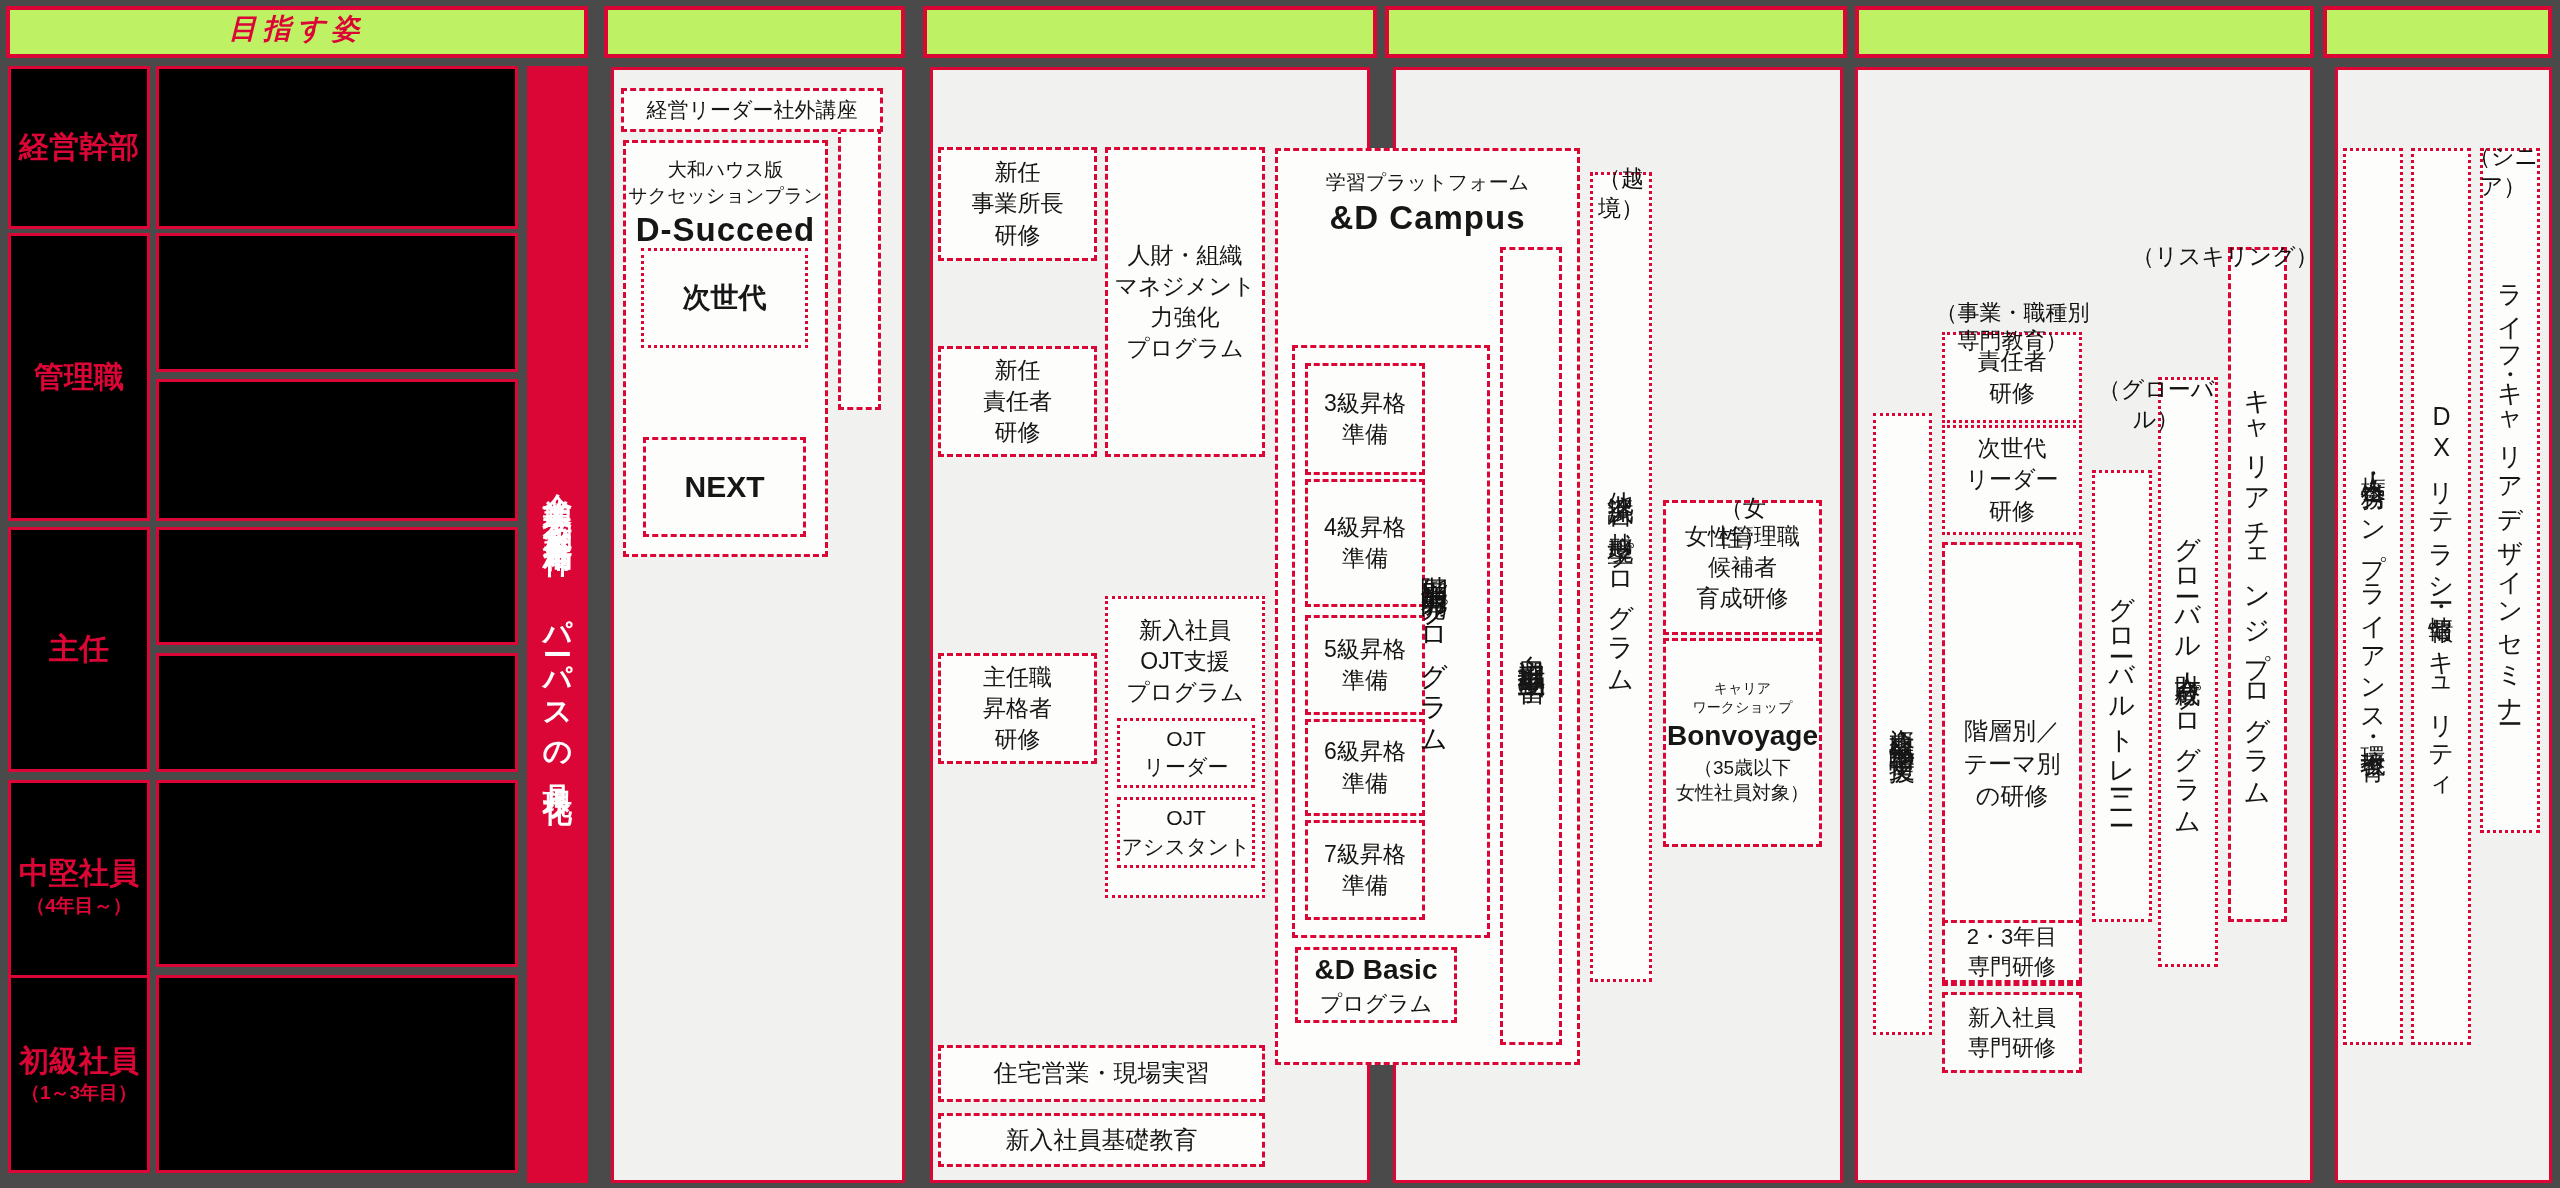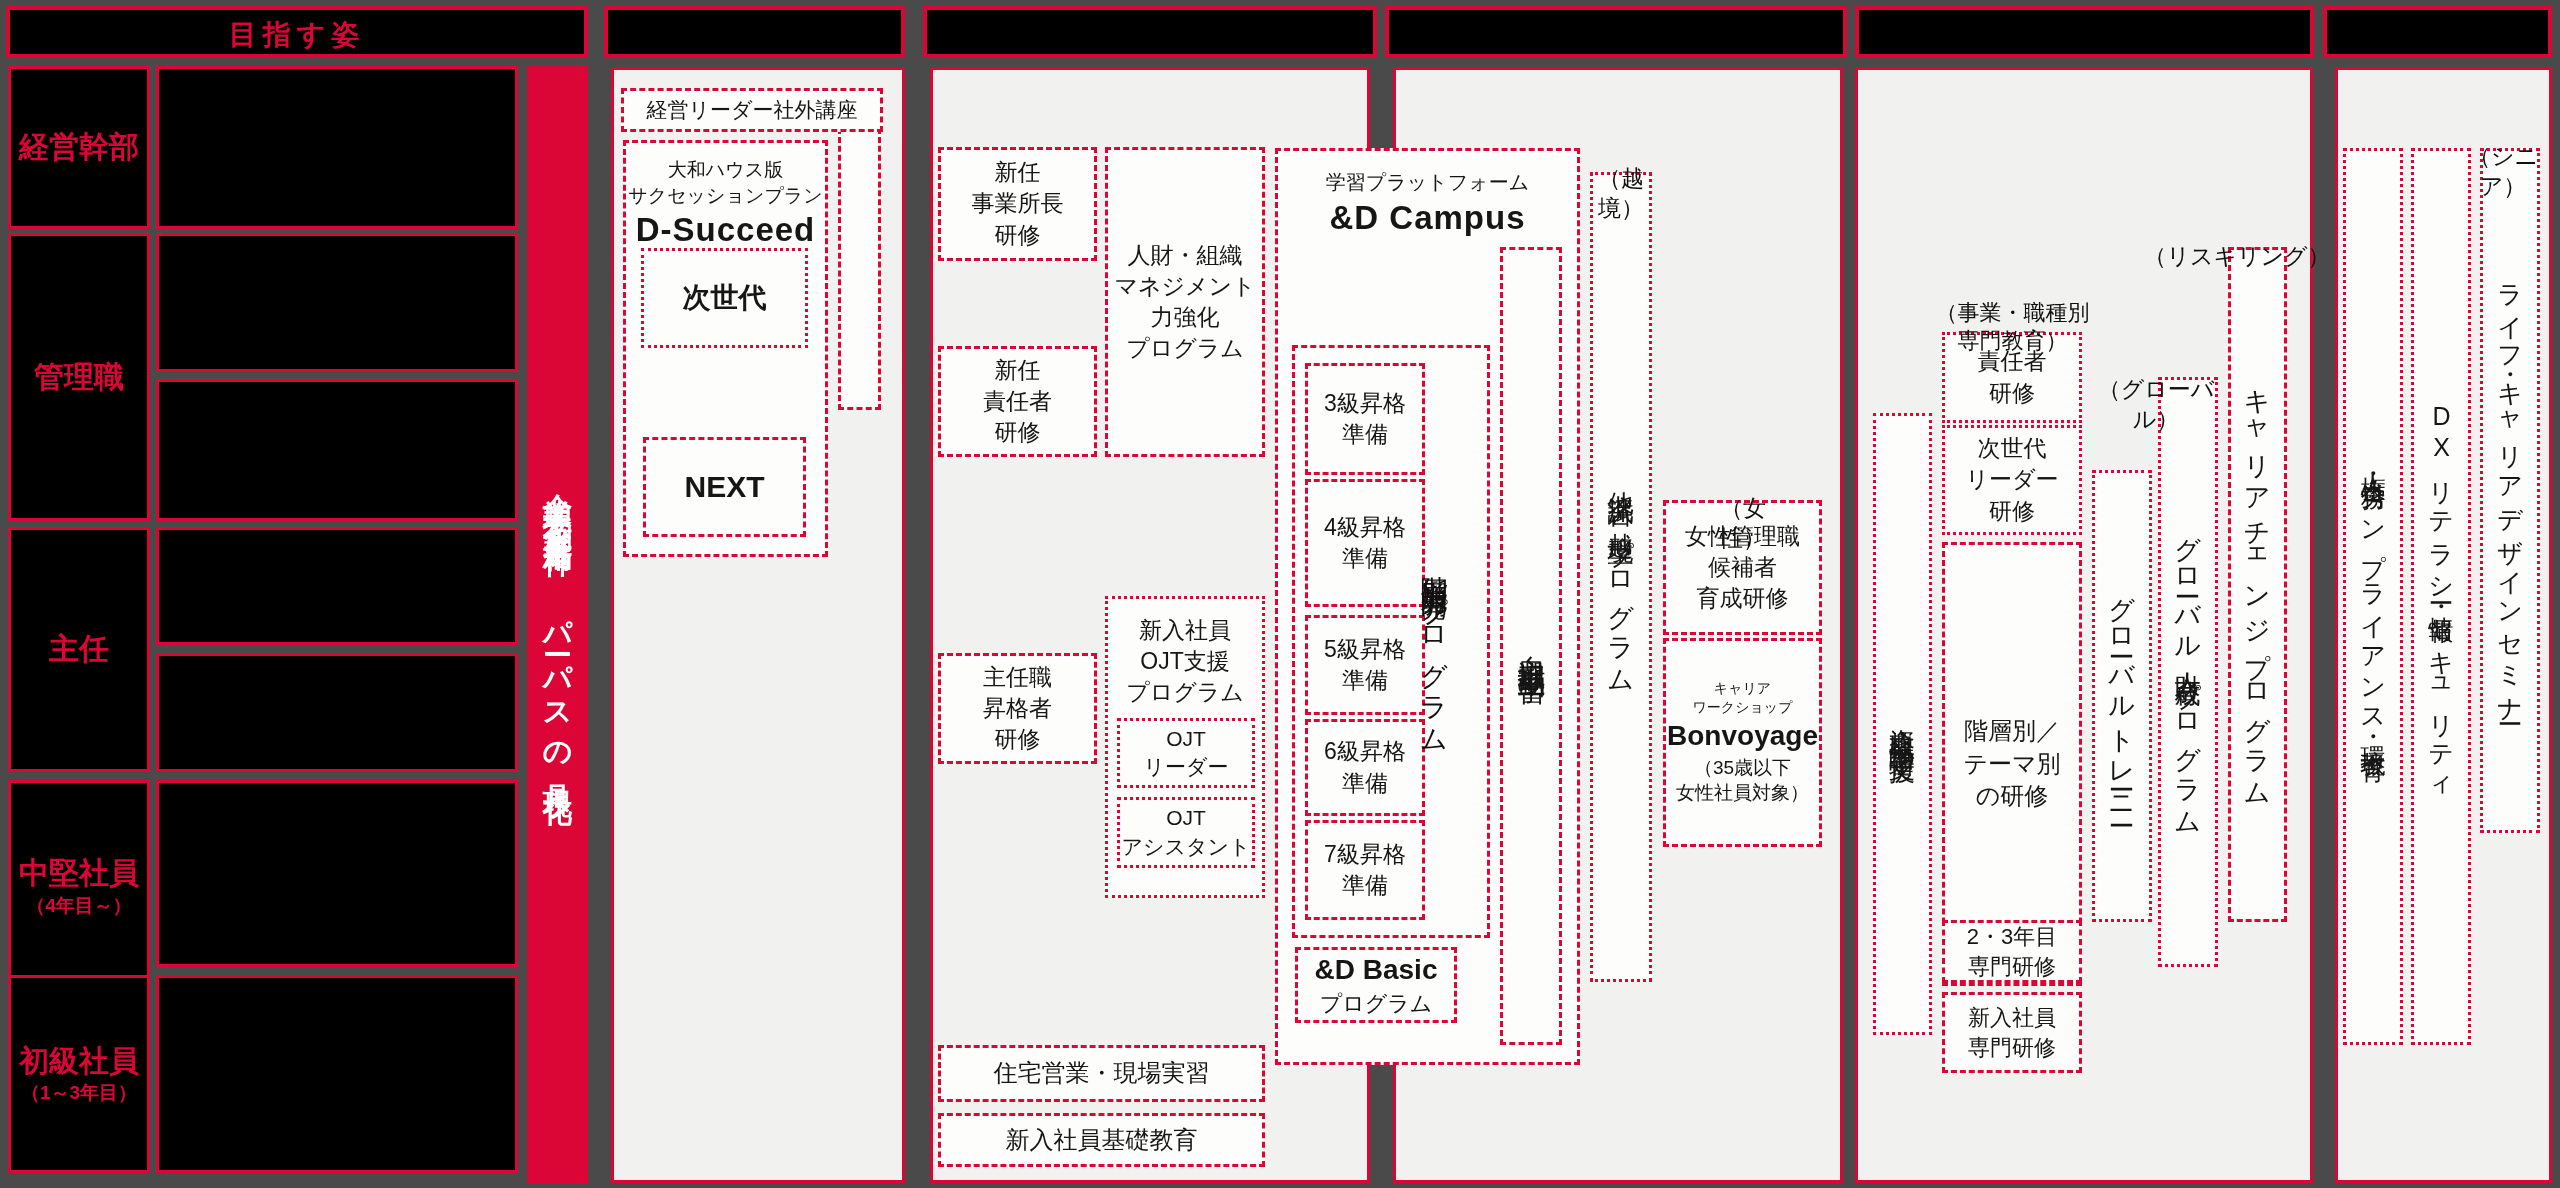--- a/index.html
+++ b/index.html
@@ -8,22 +8,22 @@
     --areabg:#f1f1ef;
     --boxbg:#fdfdfc;
     --ink:#161616;
   }
   html,body{margin:0;padding:0;background:#333;}
   #canvas{
     position:relative;width:2560px;height:1188px;background:var(--dark);
     font-family:"Liberation Sans","DejaVu Sans",sans-serif;color:var(--ink);
     overflow:hidden;
   }
-  .bar{position:absolute;background:#000000;border:4px solid var(--red);box-sizing:border-box;
-    display:flex;align-items:flex-end;justify-content:center;}
+  .bar{position:absolute;background:#bef264;border:4px solid var(--red);box-sizing:border-box;
+    display:flex;align-items:flex-start;justify-content:center;font-style:italic;}
   .bar-title{color:var(--red);font-size:28px;font-weight:bold;letter-spacing:6px;}
   .area{position:absolute;background:var(--areabg);border:3px solid var(--red);box-sizing:border-box;}
   .lvl{position:absolute;background:#000;border:3px solid var(--red);box-sizing:border-box;
     display:flex;flex-direction:column;align-items:center;justify-content:center;
     color:var(--red);font-weight:bold;font-size:30px;line-height:1.15;text-align:center;}
   .lvl .sub{font-size:19px;font-weight:bold;margin-top:4px;}
   .blk{position:absolute;background:#000;border:3px solid var(--red);box-sizing:border-box;}
   .redbar{position:absolute;background:var(--red);display:flex;align-items:center;justify-content:center;}
   .redbar span{writing-mode:vertical-rl;text-orientation:upright;color:#fff;
     font-size:29px;font-weight:bold;letter-spacing:6px;line-height:1;}
@@ -195,21 +195,21 @@
 育成研修</span>
   </div>
   <div class="bx" style="left:1663px;top:638px;width:159px;height:209px;">
     <span style="font-size:14px;">キャリア
 ワークショップ</span>
     <span class="mid">Bonvoyage</span>
     <span style="font-size:19px;">（35歳以下
 女性社員対象）</span>
   </div>
 
-  <div class="lab" style="left:2130px;top:212px;width:190px;font-size:23px;margin-left:12px;">
+  <div class="lab" style="left:2130px;top:212px;width:190px;font-size:23px;">
     <span>（リスキリング）</span>
   </div>
   <div class="bx" style="left:2228px;top:247px;width:59px;height:675px;">
     <span class="vt" style="font-size:26px;">キャリアチェンジプログラム</span>
   </div>
   <div class="lab" style="left:1920px;top:270px;width:185px;font-size:22px;">
     <span>（事業・職種別
 専門教育）</span>
   </div>
   <div class="bx dot" style="left:1942px;top:332px;width:140px;height:91px;font-size:23px;">

